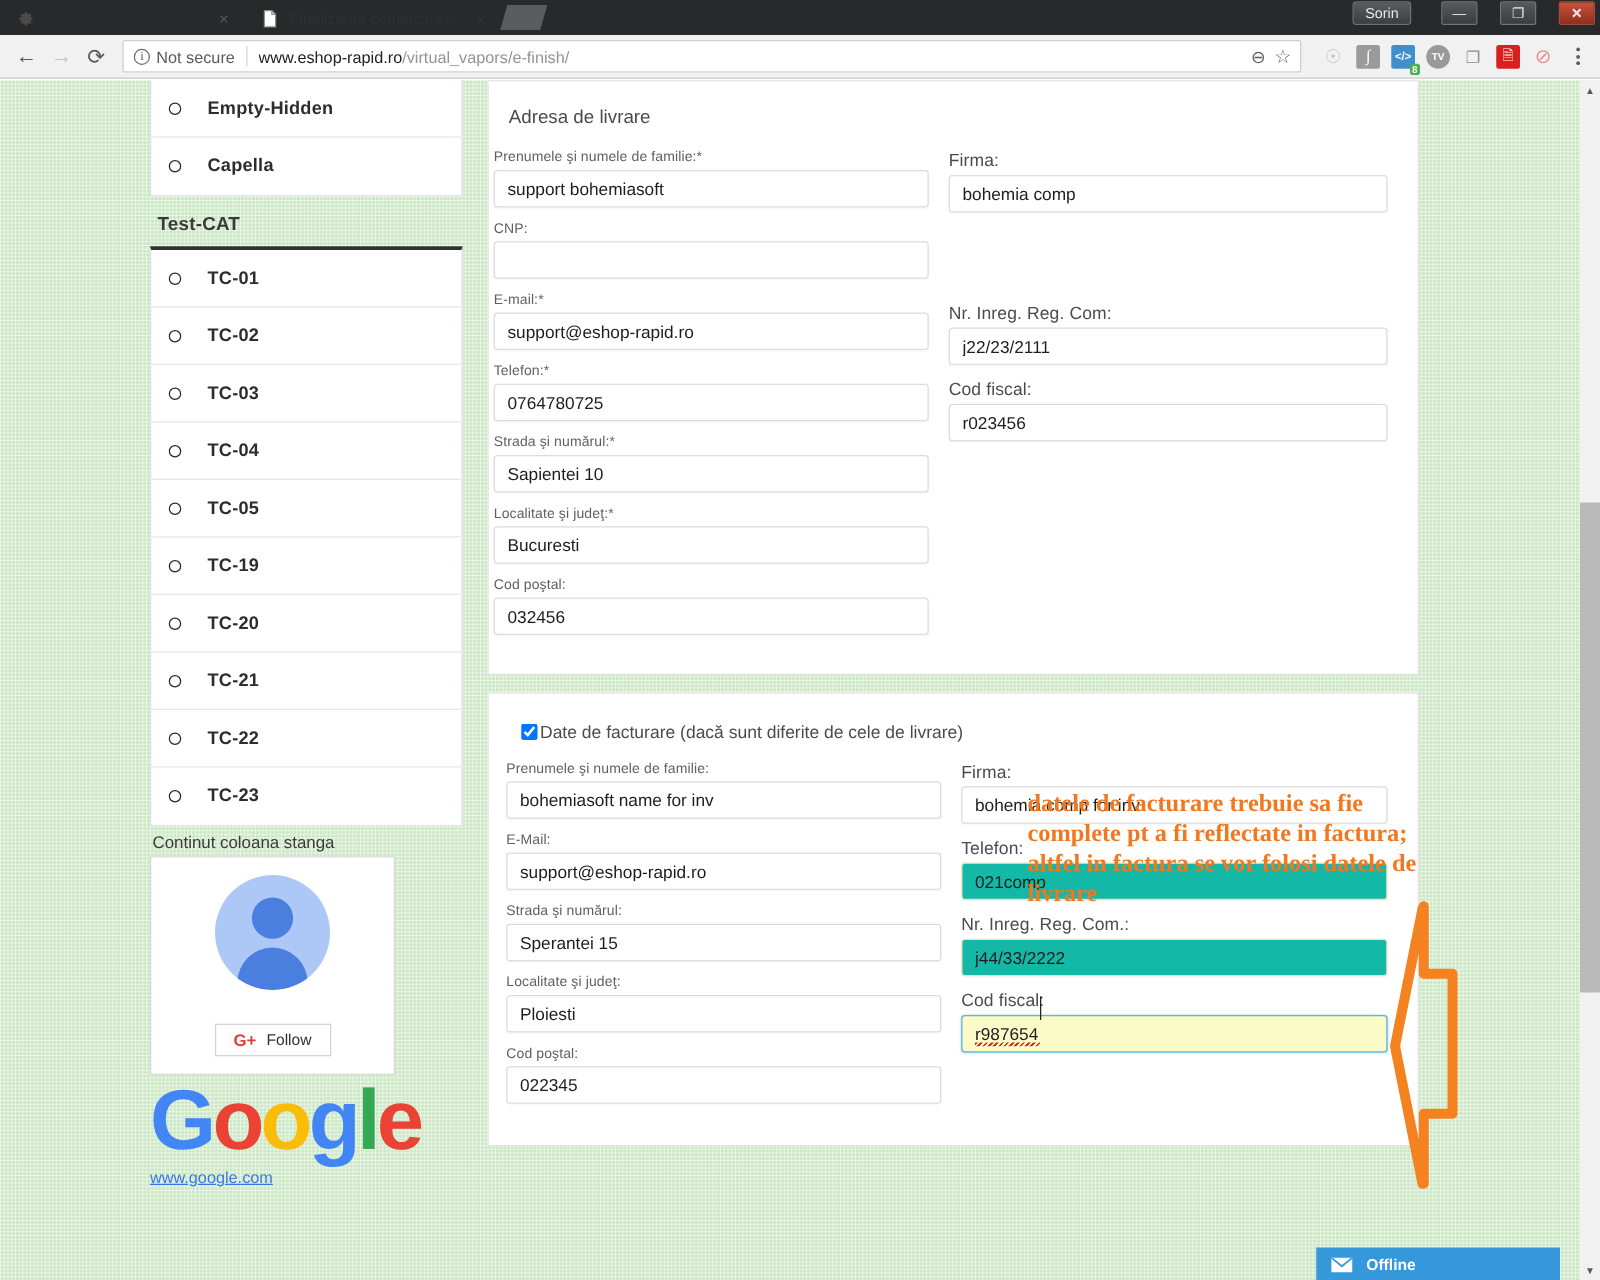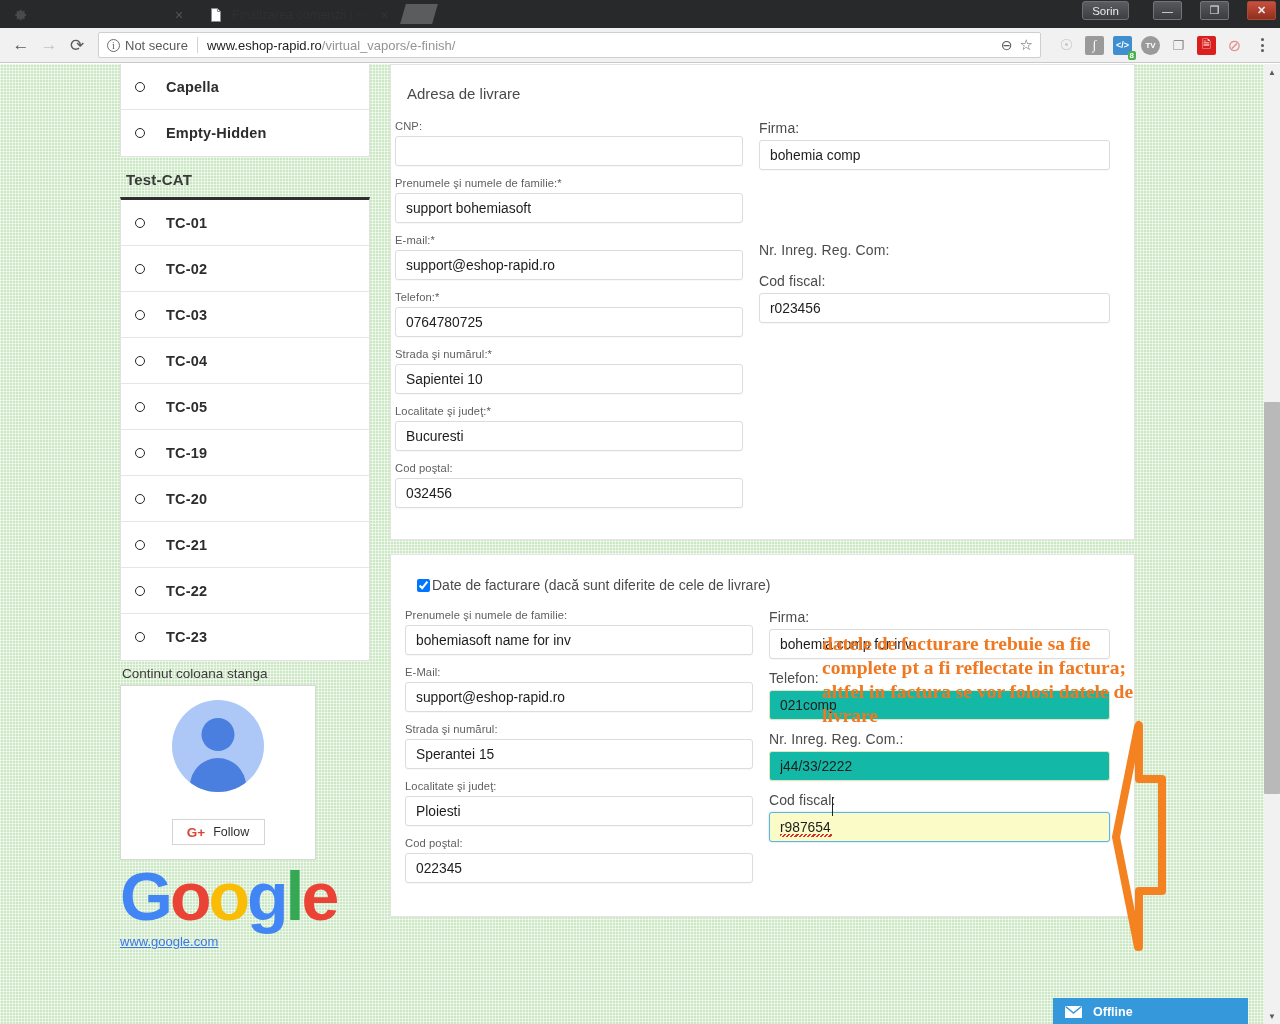--- a/index.html
+++ b/index.html
@@ -274,25 +274,25 @@
       </div>
   </div>
 
   <div id="viewport">
 
     <div id="sidebar">
 
       <div class="menu-list no-top-rule" style="border-top:none;">
         <div class="menu-item">
           <span class="bullet"></span>
+          <span>Empty-Hidden</span>
+        </div>
+        <div class="menu-item">
+          <span class="bullet"></span>
           <span>Capella</span>
-        </div>
-        <div class="menu-item">
-          <span class="bullet"></span>
-          <span>Empty-Hidden</span>
         </div>
       </div>
 
       <div class="cat-title">Test-CAT</div>
 
       <div class="menu-list">
         <div class="menu-item">
           <span class="bullet"></span>
           <span>TC-01</span>
         </div>
@@ -354,28 +354,28 @@
 
     <div id="main">
 
       <div class="card" id="card-delivery">
         <div class="section-title">Adresa de livrare</div>
 
         <div class="form-grid">
 
           <div class="col">
             <div class="field">
+              <span class="flabel">Prenumele şi numele de familie:*</span>
+              <input class="finput" value="support bohemiasoft" style="">
+            </div>
+            <div class="field">
               <span class="flabel">CNP:</span>
               <input class="finput" value="" style="">
             </div>
             <div class="field">
-              <span class="flabel">Prenumele şi numele de familie:*</span>
-              <input class="finput" value="support bohemiasoft" style="">
-            </div>
-            <div class="field">
               <span class="flabel">E-mail:*</span>
               <input class="finput" value="support@eshop-rapid.ro" style="">
             </div>
             <div class="field">
               <span class="flabel">Telefon:*</span>
               <input class="finput" value="0764780725" style="">
             </div>
             <div class="field">
               <span class="flabel">Strada şi numărul:*</span>
               <input class="finput" value="Sapientei 10" style="">
@@ -392,20 +392,21 @@
 
           <div class="col">
             <div class="field">
               <span class="flabel big">Firma:</span>
               <input class="finput" value="bohemia comp" style="">
             </div>
             <div class="spacer-lbl"></div>
             <div class="spacer-h"></div>
             <div class="field">
               <span class="flabel big">Nr. Inreg. Reg. Com:</span>
+              <input class="finput" value="j22/23/2111" style="">
             </div>
             <div class="field">
               <span class="flabel big">Cod fiscal:</span>
               <input class="finput" value="r023456" style="">
             </div>
           </div>
         </div>
       </div>
 
       <div class="card" id="card-billing">

